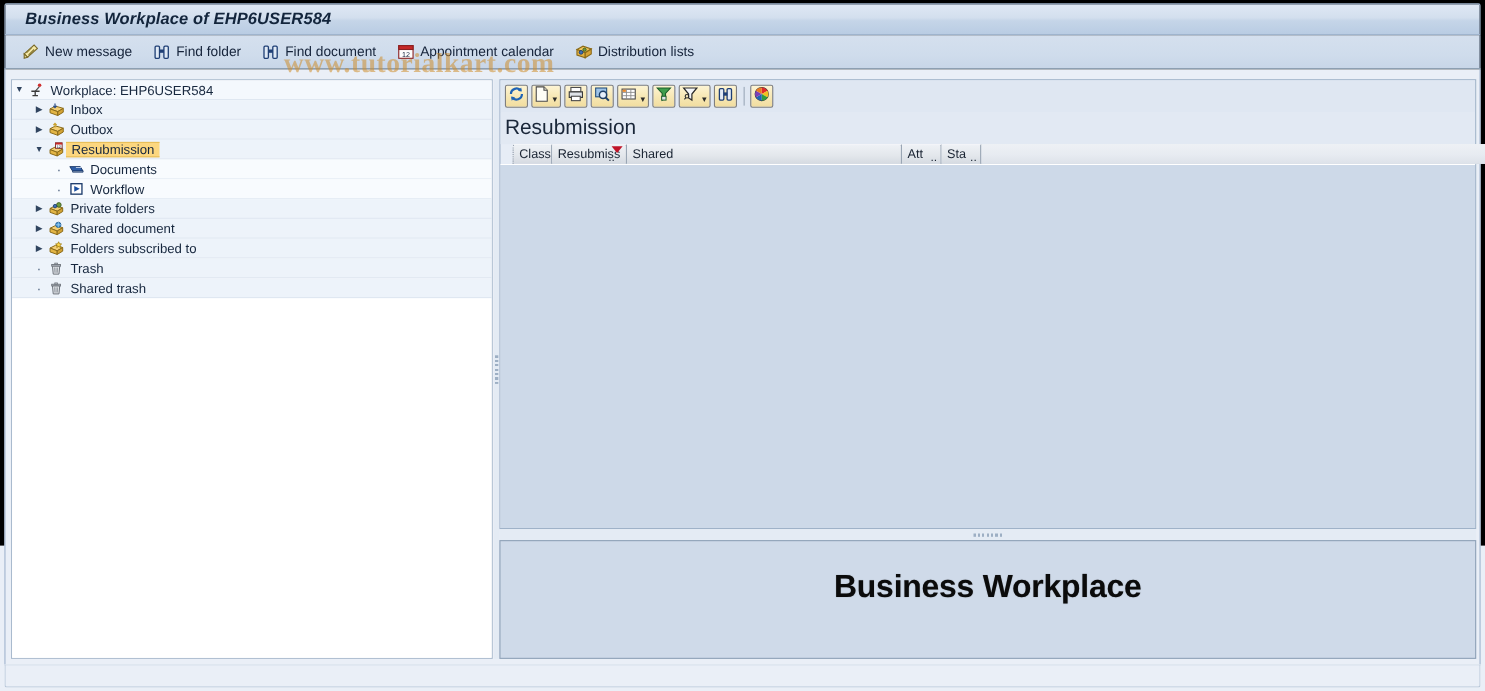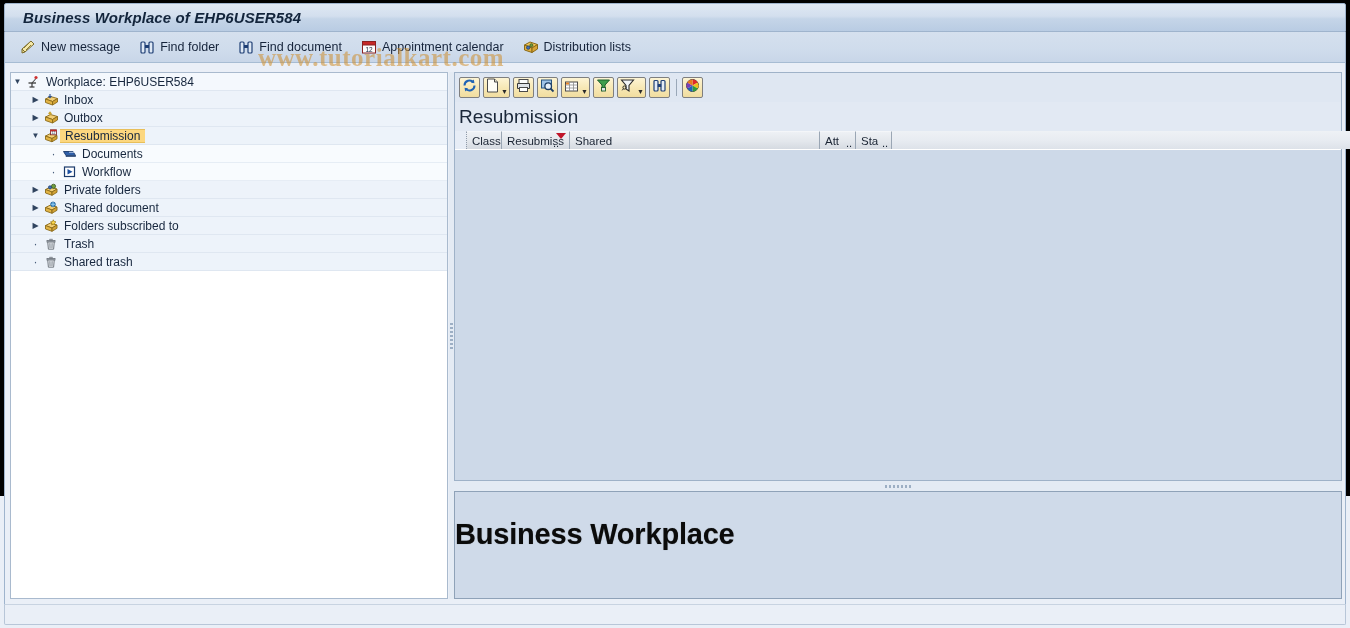--- a/index.html
+++ b/index.html
@@ -250,21 +250,21 @@
     background:
       repeating-linear-gradient(to right, #9dafc4 0 2px, #e4ebf4 2px 4px);
   }
 
   
   #previewbox {
     position: absolute; left: 0; top: 419px;
     width: 888px; height: 108px;
     background: #cfdae9;
     border: 1px solid #8fa2b8;
-    display: flex; align-items: flex-start; justify-content: flex-start;
+    display: flex; align-items: flex-start; justify-content: center;
   }
   #previewbox .big-title {
     margin-top: 26px;
     font-size: 29px;
     font-weight: bold;
     color: #0b0b0b;
     letter-spacing: -0.2px;
     text-shadow: 0 0 1px rgba(0,0,0,.35);
     white-space: nowrap;
   }

